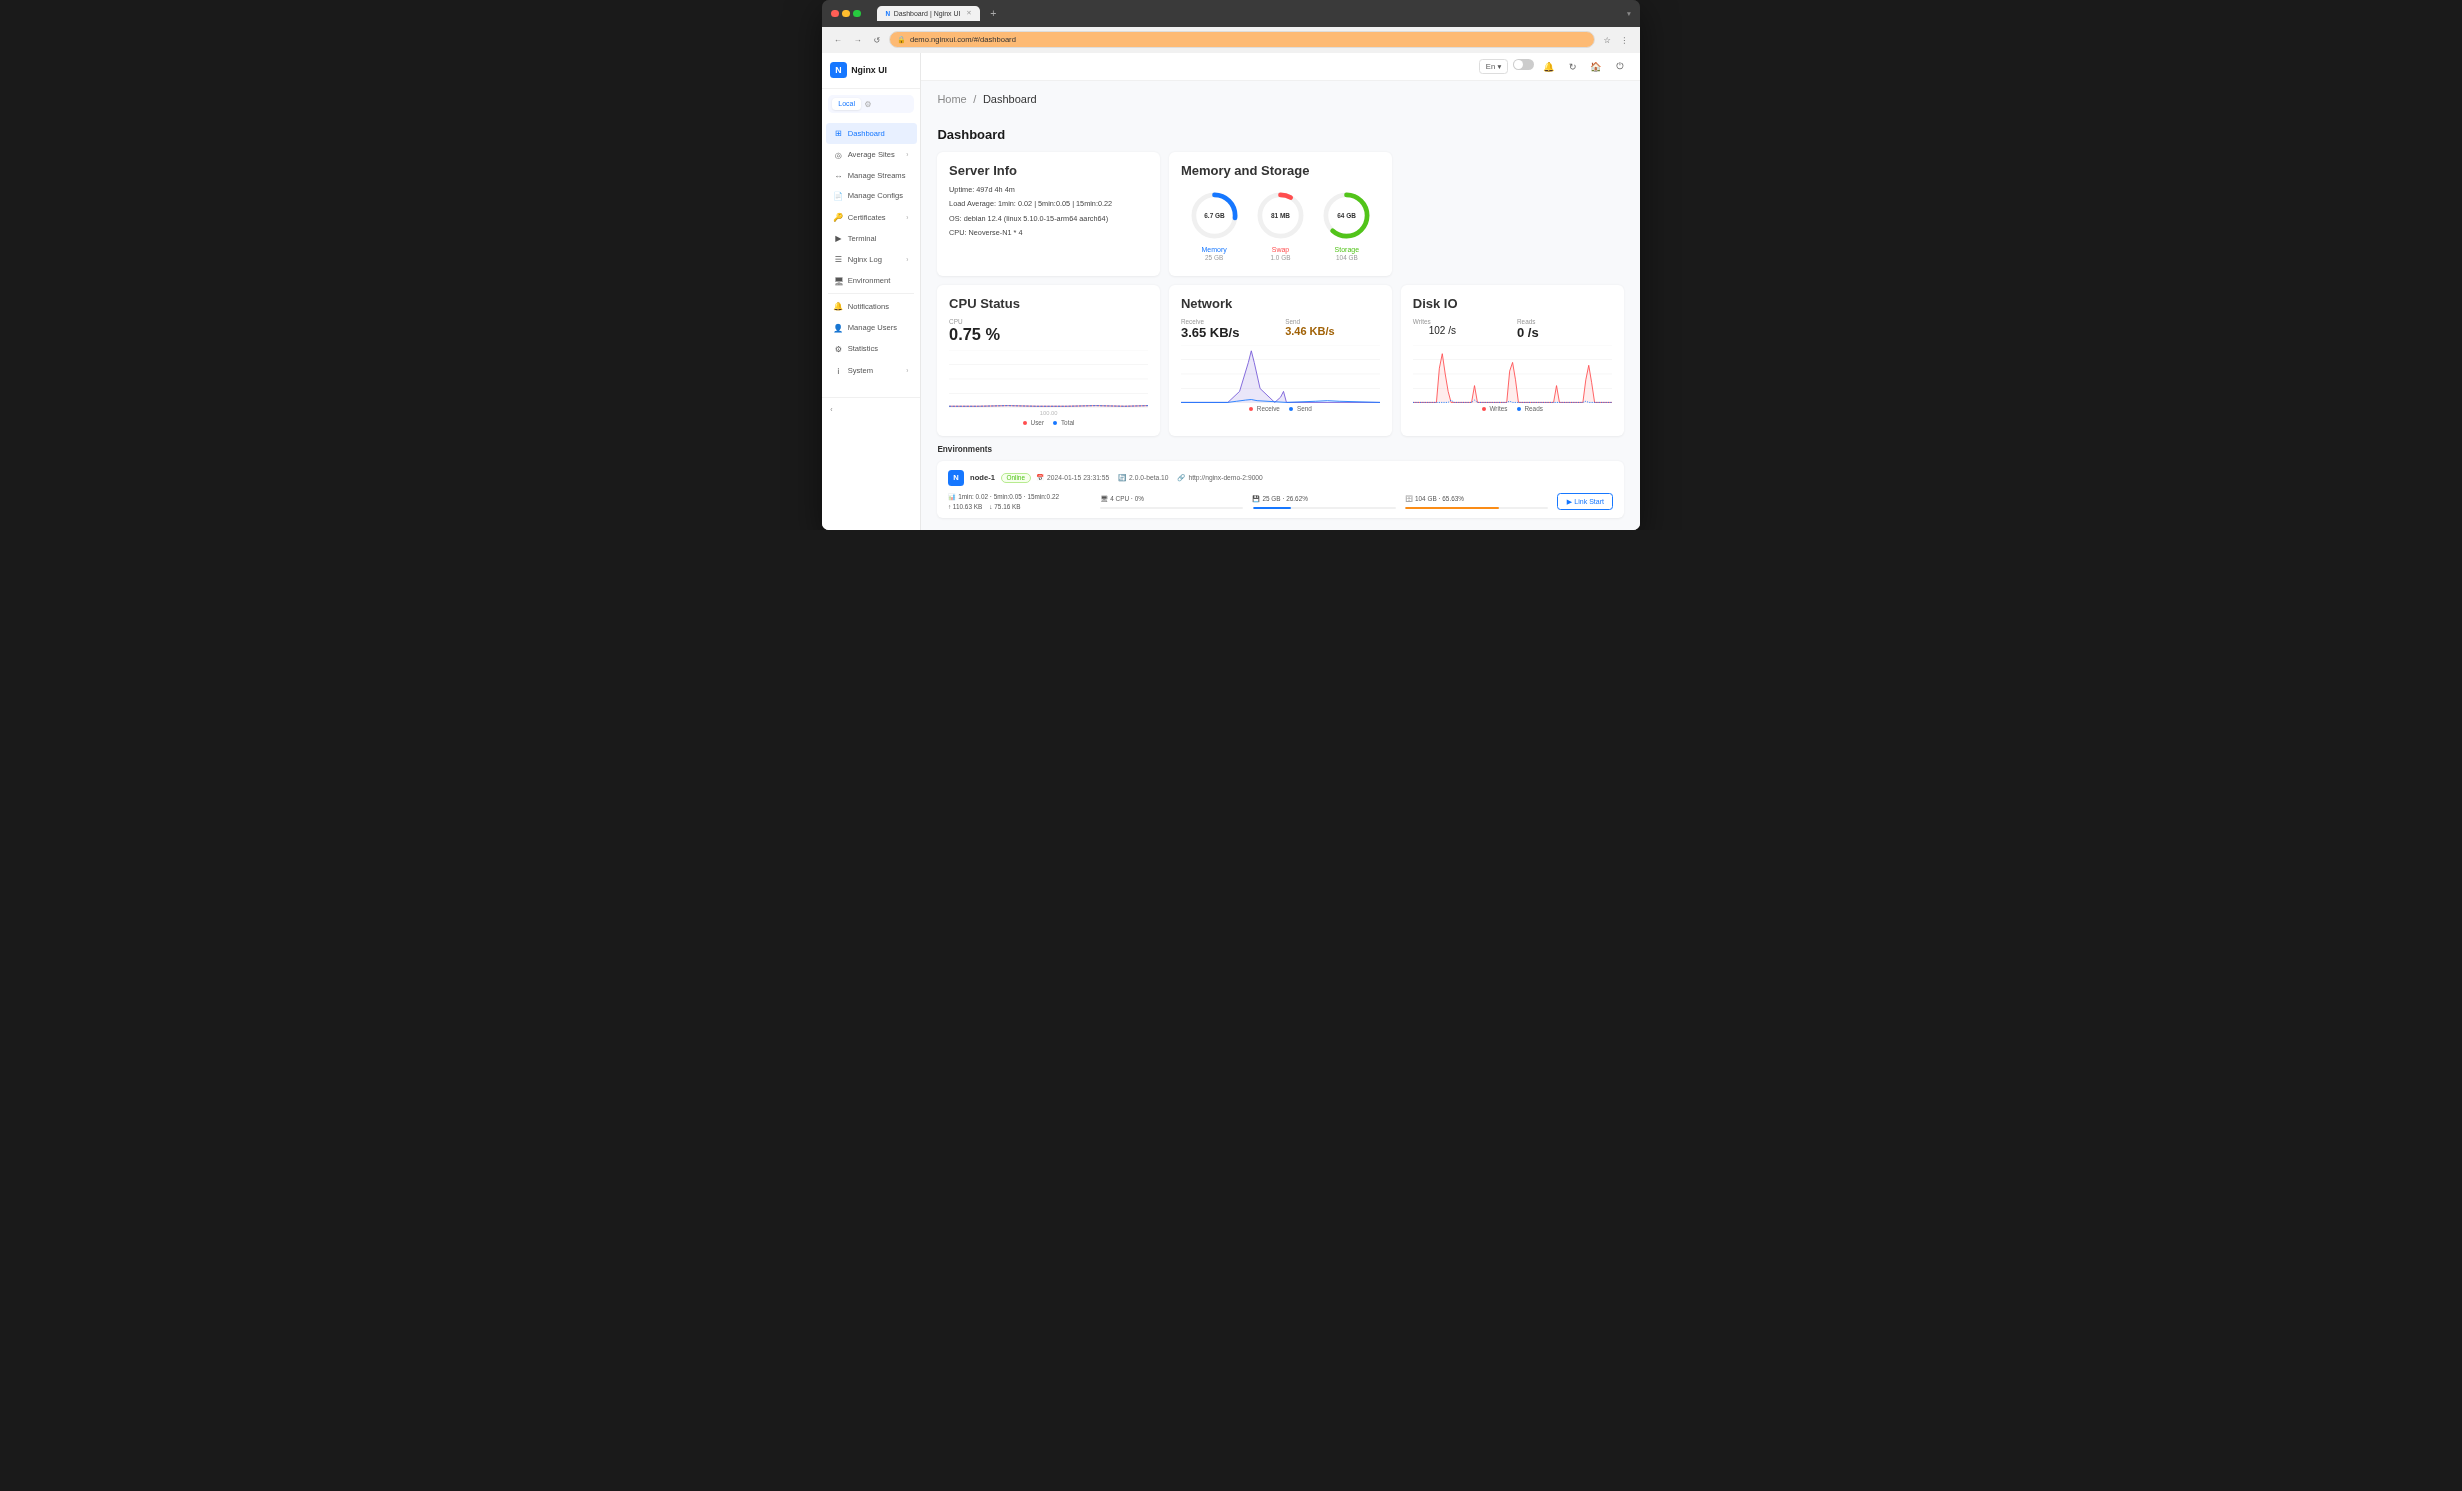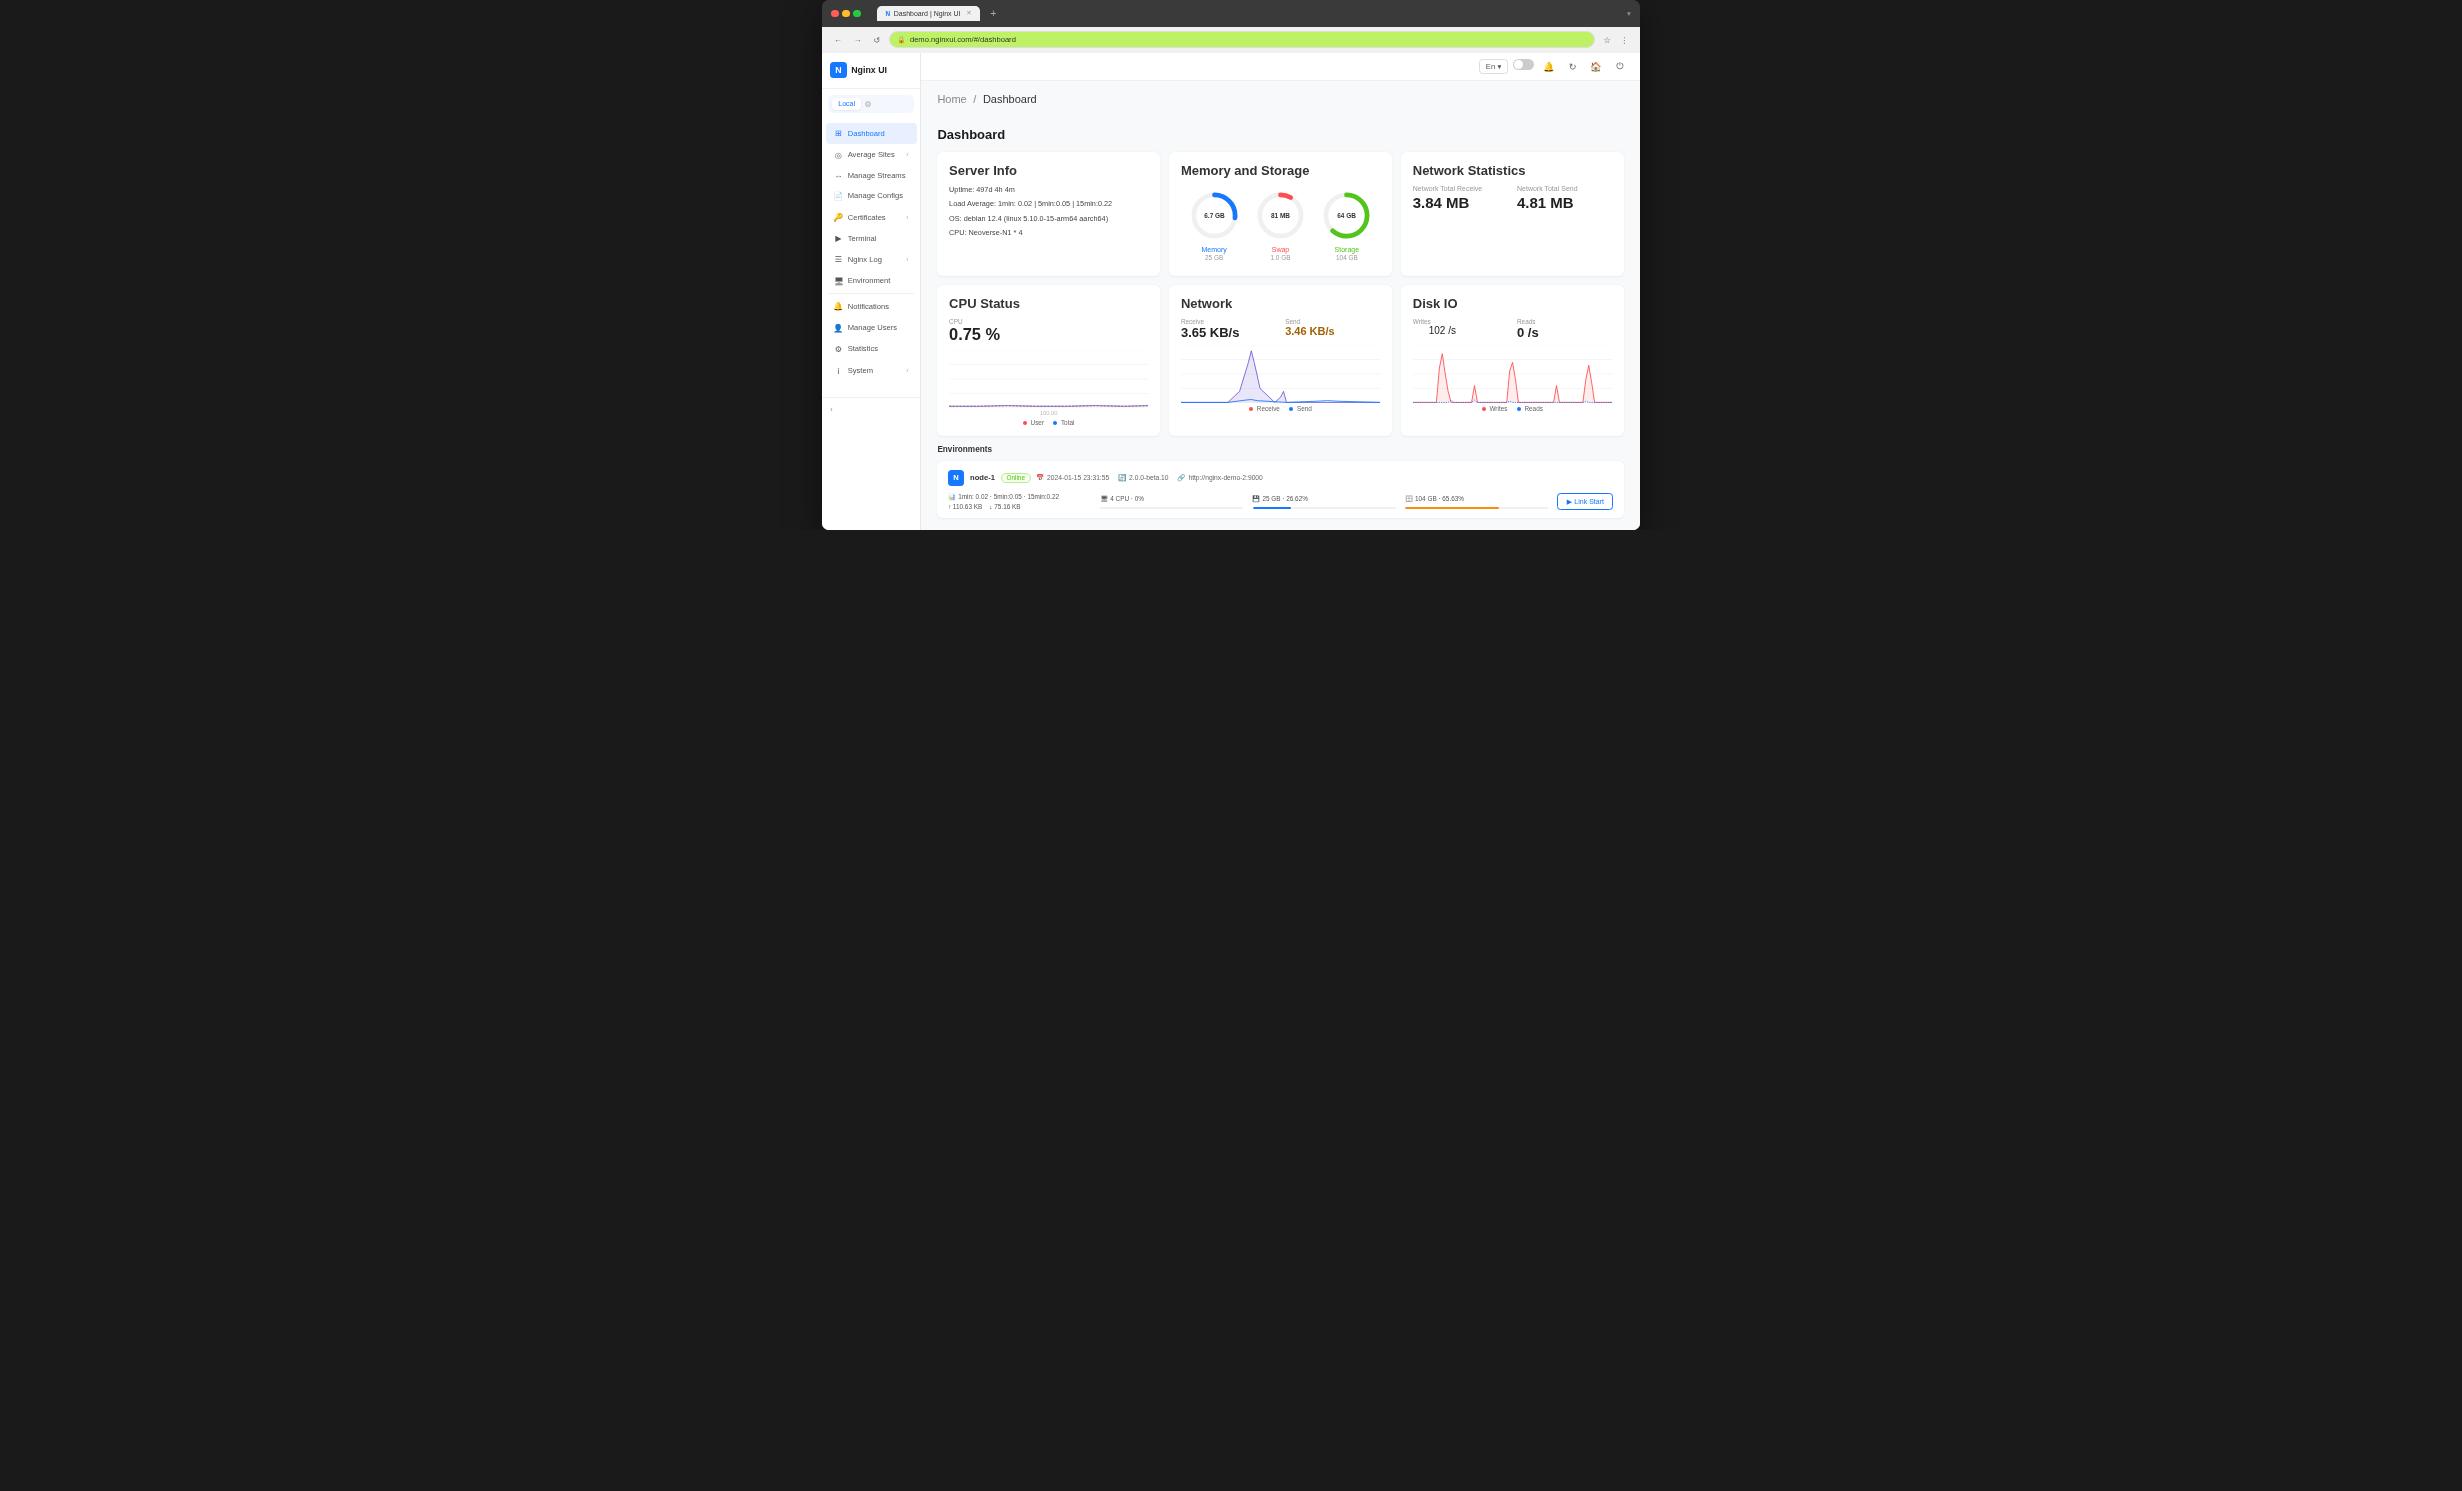--- a/index.html
+++ b/index.html
@@ -50,21 +50,21 @@
       padding: 4.7px 8.2px;
       display: flex;
       align-items: center;
       gap: 4.7px;
     }
 
     .nav-btn { background: none; border: none; color: #666; font-size: 8.2px; cursor: pointer; padding: 2.3px 3.5px; border-radius: 2.3px; }
 
     .address-bar {
       flex: 1;
-      background: #bef264;
+      background: #fdba74;
       border: 0.6px solid #ddd;
       border-radius: 11.7px;
       padding: 2.9px 8.2px;
       font-size: 7.6px;
       color: #333;
       display: flex;
       align-items: center;
       gap: 3.5px;
     }
 
@@ -599,33 +599,20 @@
                     <circle cx="45" cy="45" r="35" fill="none" stroke="#52c41a" stroke-width="8" stroke-dasharray="220 220" stroke-dashoffset="85" stroke-linecap="round" transform="rotate(-90 45 45)"></circle>
                     <text x="45" y="49" text-anchor="middle" font-size="11" font-weight="600" fill="#333">64 GB</text>
                   </svg>
                 </div>
                 <div class="gauge-sublabel storage-label">Storage</div>
                 <div class="gauge-total">104 GB</div>
               </div>
             </div>
           </div>
 
-          <div class="card">
-            <div class="card-title">Network Statistics</div>
-            <div class="net-stats">
-              <div class="net-stat-item">
-                <div class="net-stat-label">Network Total Receive</div>
-                <div class="net-stat-value">3.84 MB</div>
-              </div>
-              <div class="net-stat-item">
-                <div class="net-stat-label">Network Total Send</div>
-                <div class="net-stat-value">4.81 MB</div>
-              </div>
-            </div>
-          </div>
         </div>
 
         <div class="cards-row cards-row-3">
 
           <div class="card">
             <div class="card-title">CPU Status</div>
             <div class="metric-row">
               <div class="metric-item">
                 <div class="metric-label">CPU</div>
                 <div class="metric-value">0.75 %</div>

